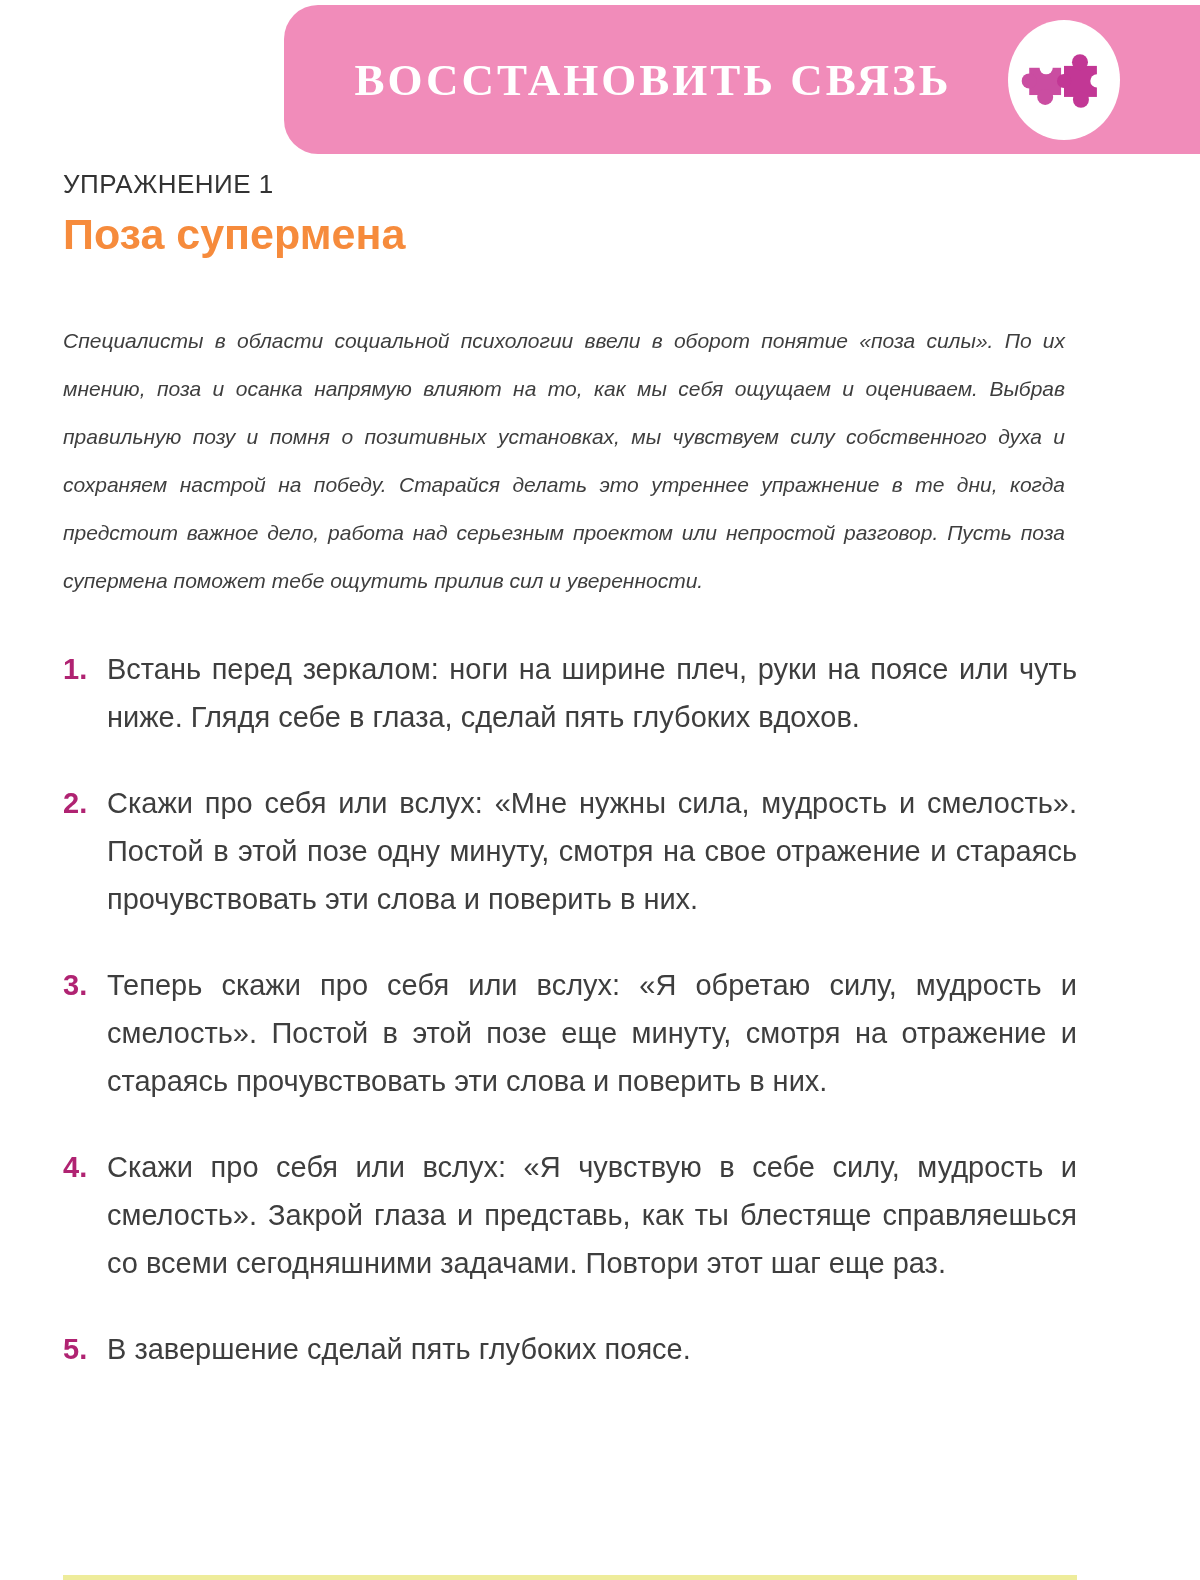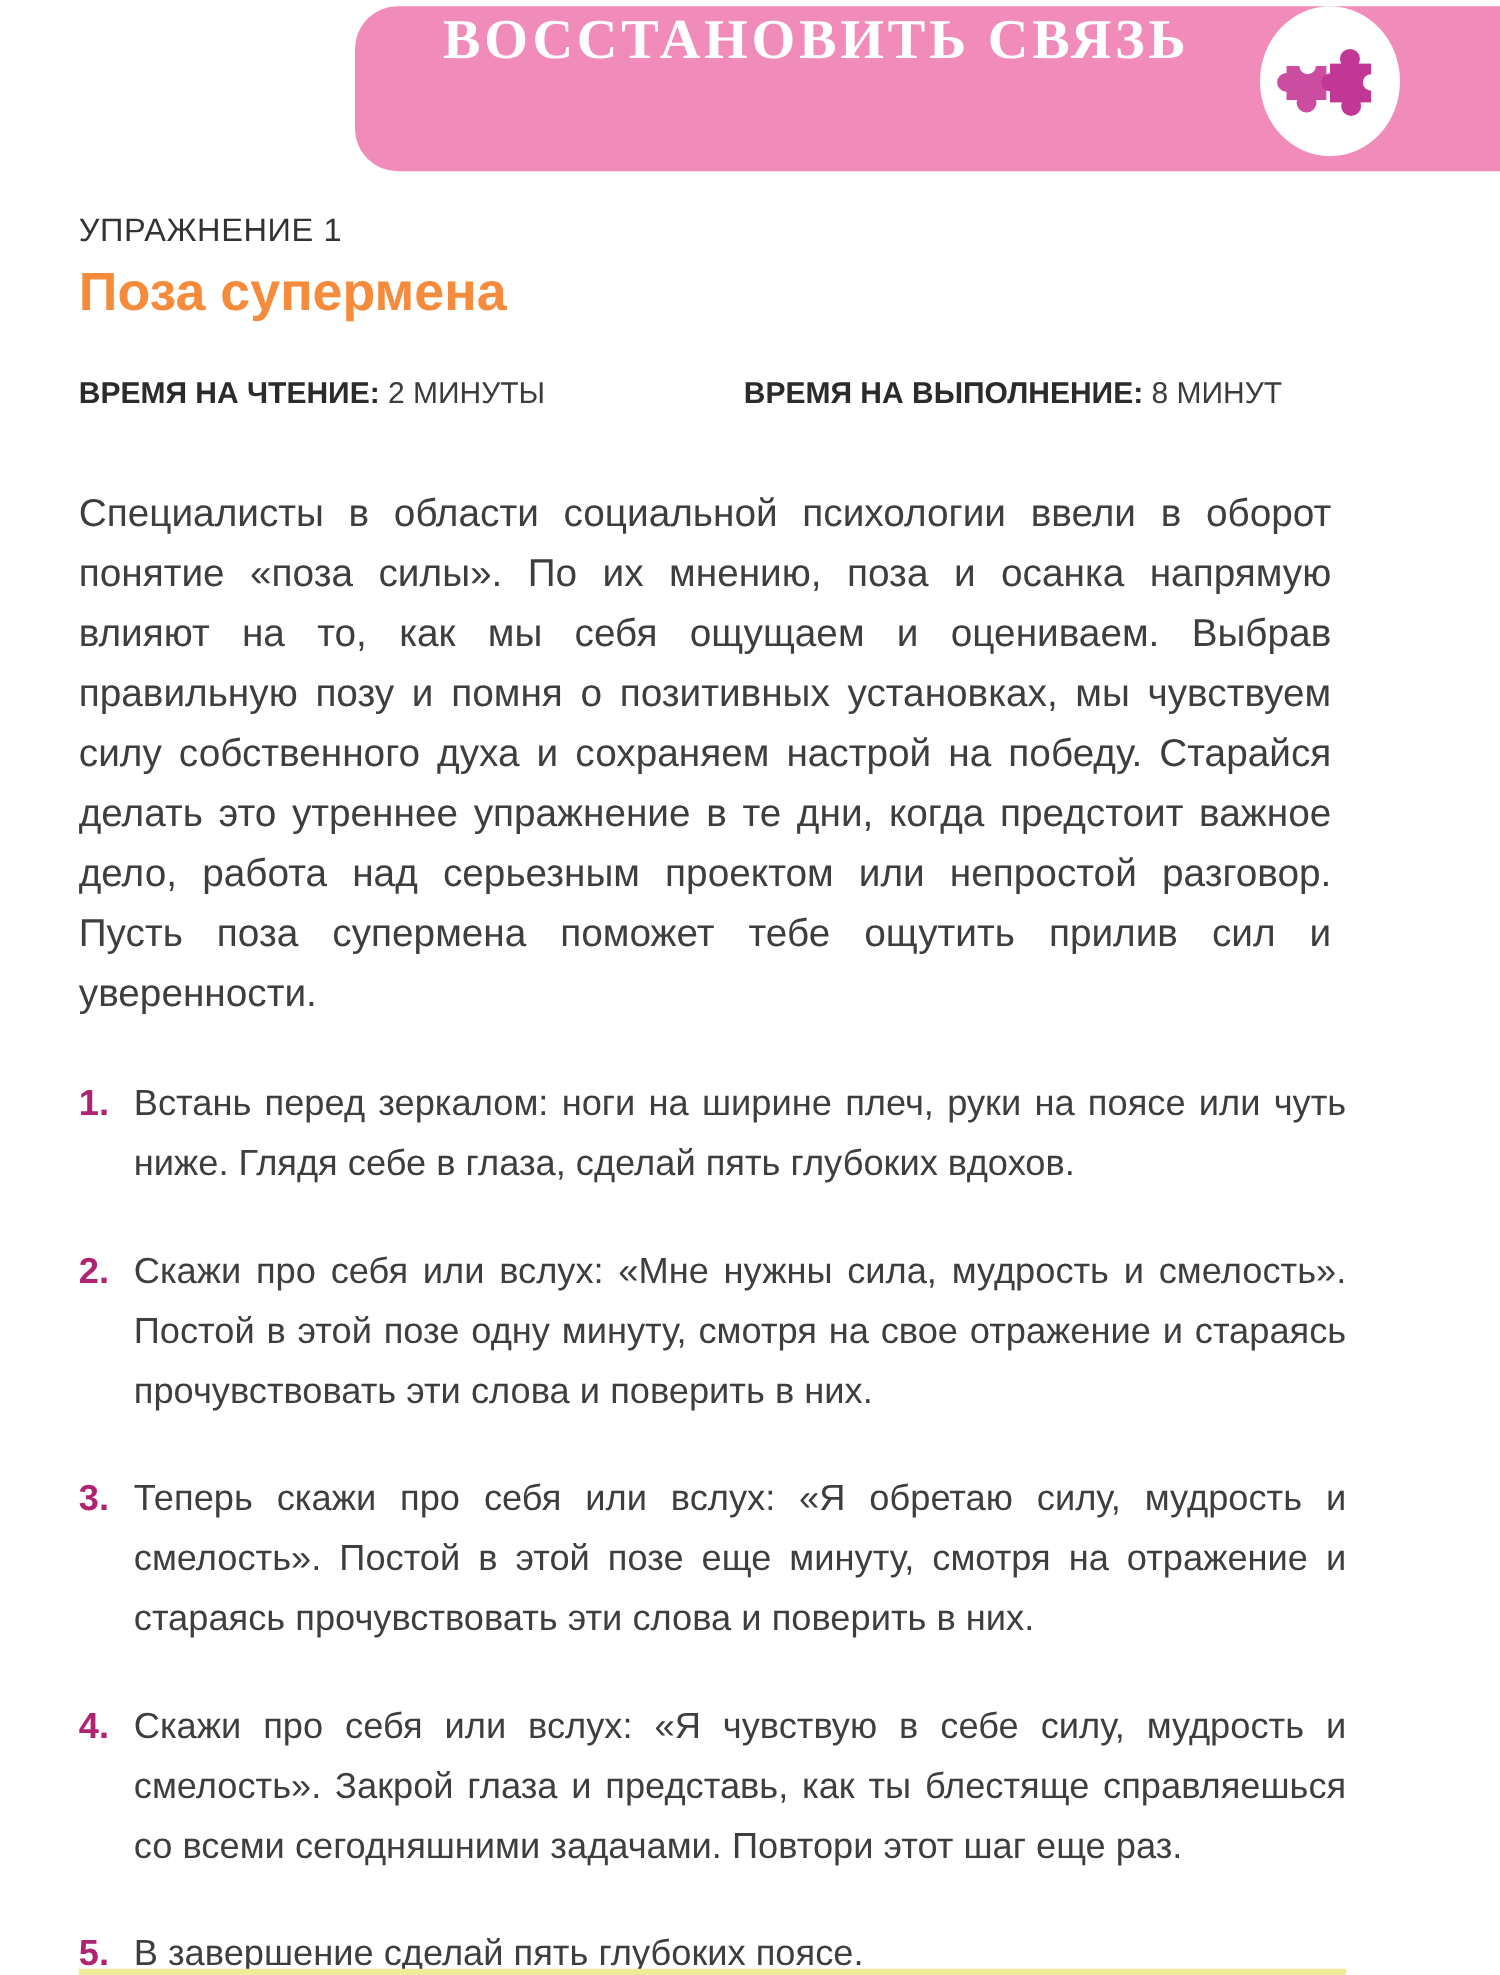--- a/index.html
+++ b/index.html
@@ -15,24 +15,25 @@
     font-family: "Liberation Sans", sans-serif;
     color: var(--body_text, #3e3e3e);
   }
 
   
   .banner {
     position: absolute;
     top: 5px;
     left: 284px;
     right: 0;
-    height: 132px;
+    height: 149px;
     background: var(--banner_bg, #f18cba);
     border-radius: 34px 0 0 34px;
     display: flex;
+    align-items: center;
   }
   .banner-label {
     flex: 1;
     text-align: center;
     font-family: "Liberation Serif", serif;
     font-weight: bold;
     font-size: 45px;
     letter-spacing: 3px;
     color: #ffffff;
     padding-left: 14px;
@@ -76,24 +77,25 @@
     font-size: 24px;
     color: #2b2b2b;
   }
   .meta { white-space: nowrap; }
   .meta-reading { width: 532px; }
   .meta-label { font-weight: bold; }
   .meta-value { font-weight: normal; color: #3c3c3c; }
 
   .intro {
     margin: 58px 12px 0 0;
-    font-size: 31px;
+    font-size: 21px;
     line-height: 48px;
     text-align: justify;
     color: var(--body_text, #3e3e3e);
+    font-style: italic;
   }
 
   
   .steps {
     list-style: none;
     margin: 40px 0 0 0;
     padding: 0;
   }
   .step {
     position: relative;
@@ -150,30 +152,20 @@
       <circle cx="85" cy="51" r="7" fill="#ffffff"></circle>
     </svg>
   </div>
 </div>
 
 <div class="content">
   <div class="kicker">УПРАЖНЕНИЕ 1</div>
 
   <h1 class="title">Поза супермена</h1>
 
-  <div class="meta-row">
-    <div class="meta meta-reading">
-      <span class="meta-label">ВРЕМЯ НА ЧТЕНИЕ:</span>
-      <span class="meta-value">2 МИНУТЫ</span>
-    </div>
-    <div class="meta meta-doing">
-      <span class="meta-label">ВРЕМЯ НА ВЫПОЛНЕНИЕ:</span>
-      <span class="meta-value">8 МИНУТ</span>
-    </div>
-  </div>
 
   <p class="intro">Специалисты в области социальной психологии ввели в оборот понятие «поза силы». По их мнению, поза и осанка напрямую влияют на то, как мы себя ощущаем и оцениваем. Выбрав правильную позу и помня о позитивных установках, мы чувствуем силу собственного духа и сохраняем настрой на победу. Старайся делать это утреннее упражнение в те дни, когда предстоит важное дело, работа над серьезным проектом или непростой разговор. Пусть поза супермена поможет тебе ощутить прилив сил и уверенности.</p>
 
   <ol class="steps">
     <li class="step">
       <span class="step-num">1.</span><span class="step-text">Встань перед зеркалом: ноги на ширине плеч, руки на поясе или чуть ниже. Глядя себе в глаза, сделай пять глубоких вдохов.</span>
     </li>
     <li class="step">
       <span class="step-num">2.</span><span class="step-text">Скажи про себя или вслух: «Мне нужны сила, мудрость и смелость». Постой в этой позе одну минуту, смотря на свое отражение и стараясь прочувствовать эти слова и поверить в них.</span>
     </li>

